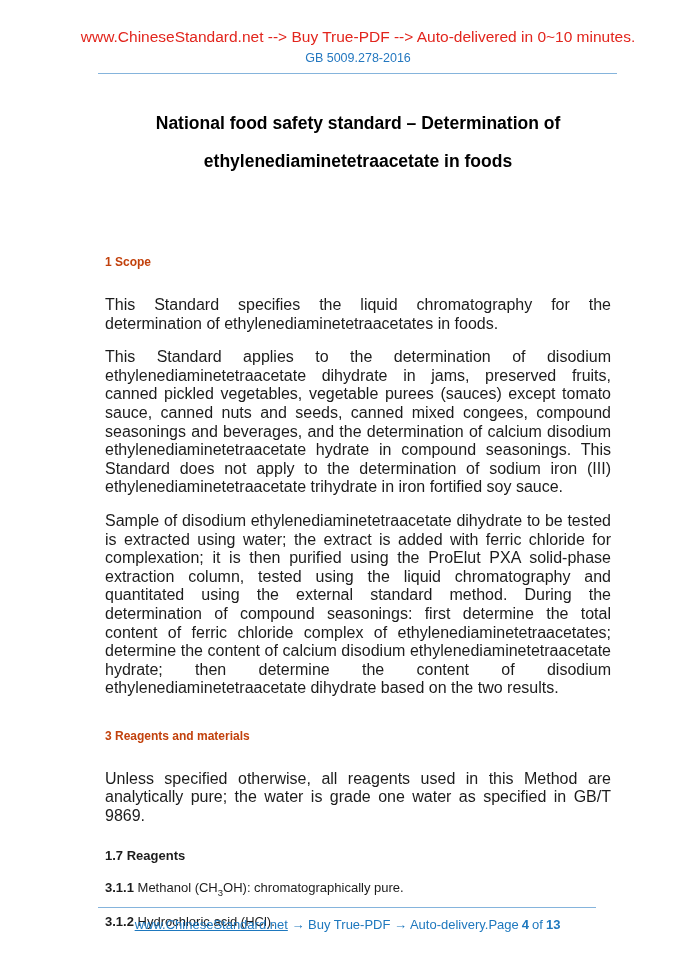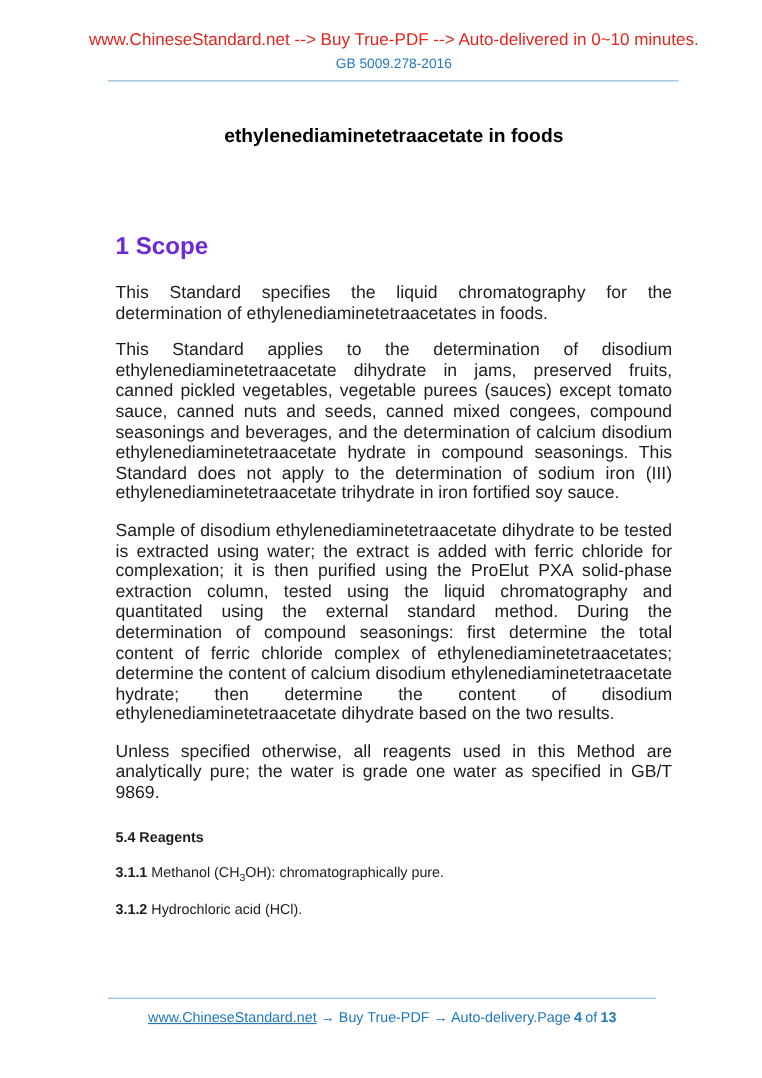--- a/index.html
+++ b/index.html
@@ -31,21 +31,21 @@
   .rule{height:0;border-top:1px solid var(--rule-blue);margin-left:-7px;margin-right:-6px;}
   .rule-top{margin-top:7px;}
   
   .doc-title{
     margin:30px 0 0;text-align:center;
     font-size:17.5px;font-weight:bold;line-height:38px;color:#000;
   }
   .doc-title .title-line{display:block;}
   
   h2.section-heading{
-    font-size:22px;font-weight:bold;color:#6d28d9;
+    font-size:12px;font-weight:bold;color:#c2410c;
     line-height:20px;margin:28px 0 24px;
   }
   h2.mt-xl{margin-top:72px;}
   p.body-par{
     font-size:16px;line-height:18.6px;text-align:justify;
     margin:0 0 15px;color:var(--text-black);
   }
   h3.sub-heading{font-size:13px;font-weight:bold;margin:22px 0 0;color:var(--text-black);}
   p.item{font-size:13px;line-height:18.6px;margin:16px 0 0;color:var(--text-black);}
   p.item strong{font-weight:bold;}
@@ -62,36 +62,38 @@
 
 <div class="page">
 
   <header>
     <div class="banner">www.ChineseStandard.net --&gt; Buy True-PDF --&gt; Auto-delivered in 0~10 minutes.</div>
     <div class="std-no">GB 5009.278-2016</div>
     <div class="rule rule-top"></div>
   </header>
 
   <h1 class="doc-title">
+    <span class="title-line">National food safety standard – Determination of</span>
     <span class="title-line">ethylenediaminetetraacetate in foods</span>
   </h1>
 
   <section>
     <h2 class="section-heading mt-xl">1 Scope</h2>
     <p class="body-par">This Standard specifies the liquid chromatography for the determination of ethylenediaminetetraacetates in foods.</p>
     <p class="body-par">This Standard applies to the determination of disodium ethylenediaminetetraacetate dihydrate in jams, preserved fruits, canned pickled vegetables, vegetable purees (sauces) except tomato sauce, canned nuts and seeds, canned mixed congees, compound seasonings and beverages, and the determination of calcium disodium ethylenediaminetetraacetate hydrate in compound seasonings. This Standard does not apply to the determination of sodium iron (III) ethylenediaminetetraacetate trihydrate in iron fortified soy sauce.</p>
   </section>
 
   <section>
     <p class="body-par">Sample of disodium ethylenediaminetetraacetate dihydrate to be tested is extracted using water; the extract is added with ferric chloride for complexation; it is then purified using the ProElut PXA solid-phase extraction column, tested using the liquid chromatography and quantitated using the external standard method. During the determination of compound seasonings: first determine the total content of ferric chloride complex of ethylenediaminetetraacetates; determine the content of calcium disodium ethylenediaminetetraacetate hydrate; then determine the content of disodium ethylenediaminetetraacetate dihydrate based on the two results.</p>
   </section>
 
   <section>
+    <h2 class="section-heading">3 Reagents and materials</h2>
     <p class="body-par">Unless specified otherwise, all reagents used in this Method are analytically pure; the water is grade one water as specified in GB/T 9869.</p>
-    <h3 class="sub-heading">5.4 Reagents</h3>
+    <h3 class="sub-heading">1.7 Reagents</h3>
     <p class="item"><strong>3.1.1</strong> <span>Methanol (CH</span><sub>3</sub><span>OH): chromatographically pure.</span></p>
     <p class="item"><strong>3.1.2</strong> <span>Hydrochloric acid (HCl).</span></p>
   </section>
 
   <footer class="doc-footer">
     <div class="rule"></div>
     <div class="footer-row">
       <div class="footer-left">
         <a>www.ChineseStandard.net</a>
         <span>→ Buy True-PDF → Auto-delivery.</span>

